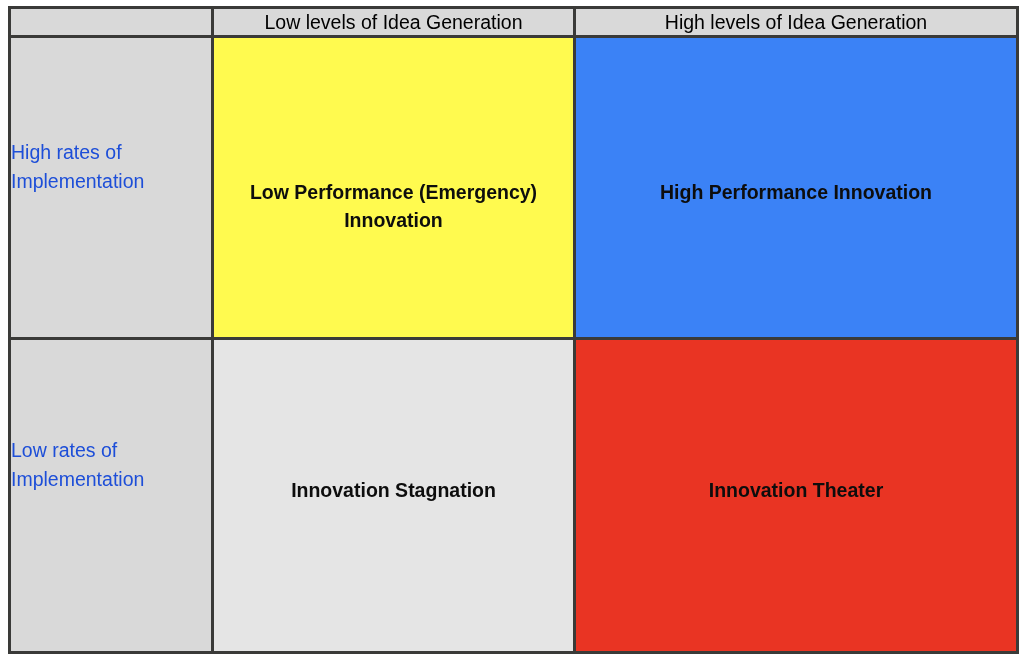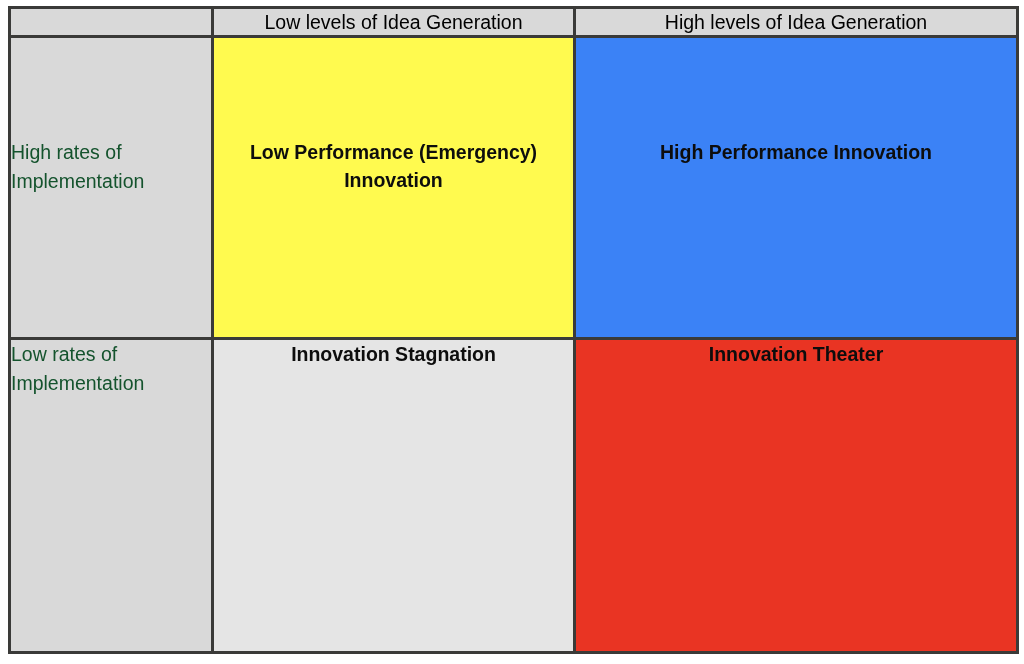--- a/index.html
+++ b/index.html
@@ -64,53 +64,55 @@
 
   
   tr.row-high { height: 302px; }
   tr.row-low  { height: 314px; }
 
   td.row-header {
     background: #d9d9d9;
     text-align: left;
     font-size: 19.5px;
     font-weight: normal;
-    color: #14532d;
+    color: #1d4ed8;
     line-height: 1.5;
     padding: 0 18px 0 20px;
   }
 
   td.quadrant {
     text-align: center;
     font-size: 19.5px;
     font-weight: bold;
     color: #0d0d0d;
     line-height: 1.45;
     padding: 0 16px;
   }
 
   td.quadrant .q-text {
     display: block;
+    margin-top: 40px;
   }
 
   
   td.q-yellow { background: #fffa4f; }
   td.q-green  { background: #3b82f6; }
   td.q-orange { background: #e5e5e5; }
   td.q-red    { background: #e93423; }
 
   
   tr.row-high td.row-header,
   tr.row-high td.quadrant {
     vertical-align: top;
     padding-top: 100px;
   }
   tr.row-low td.row-header,
   tr.row-low td.quadrant {
     vertical-align: top;
+    padding-top: 96px;
   }
 </style>
 </head>
 <body>
 
 <div class="matrix-wrap">
   <table class="matrix">
     <colgroup>
       <col class="c-label">
       <col class="c-low">

